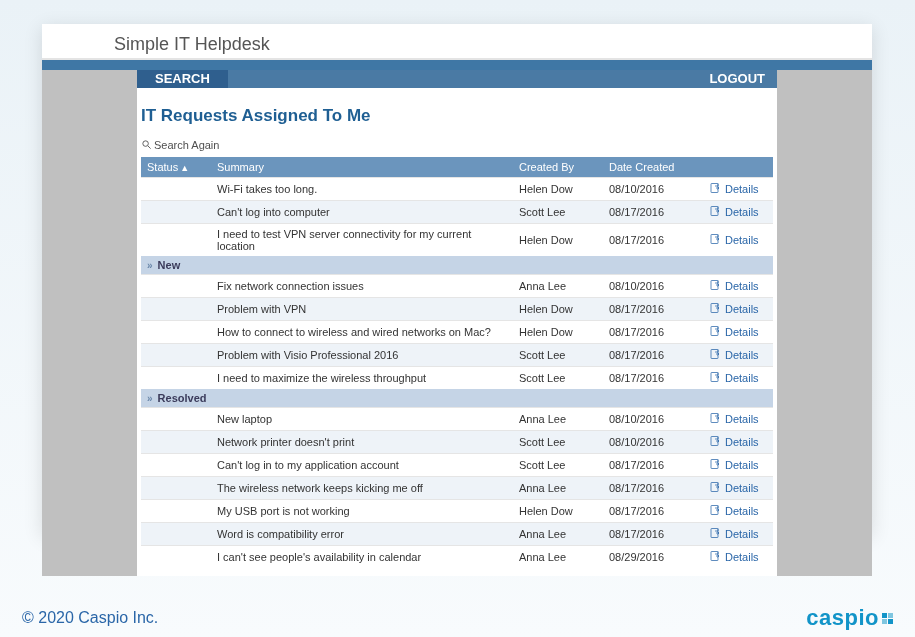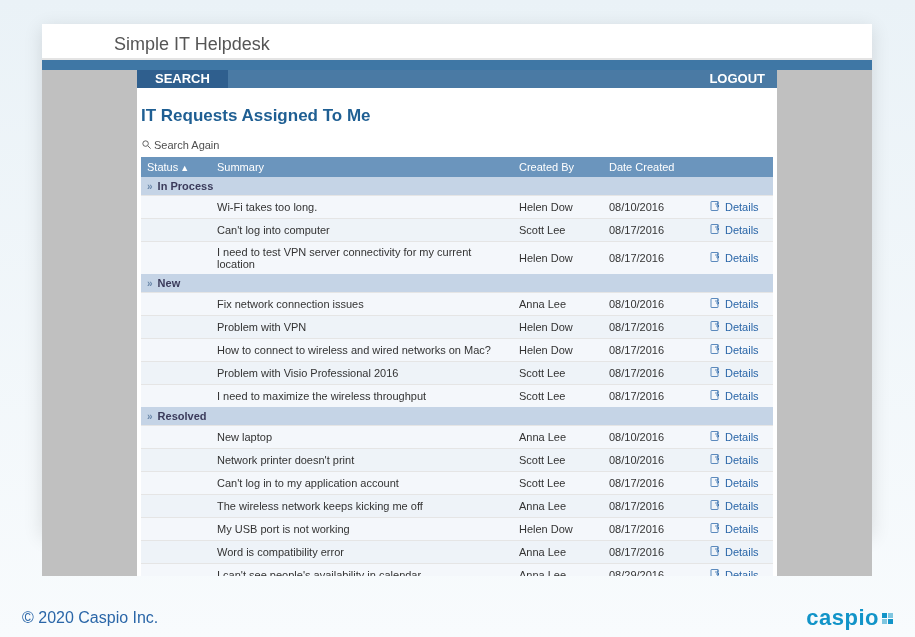--- a/index.html
+++ b/index.html
@@ -149,23 +149,20 @@
           <thead>
             <tr>
               <th class="status-col"><span>Status</span><span class="sort-arrow">▲</span></th>
               <th class="summary-col">Summary</th>
               <th class="creator-col">Created By</th>
               <th class="date-col">Date Created</th>
               <th class="action-col"></th>
             </tr>
           </thead>
           <tbody id="tbody">
-              <tr class="group">
-                <td colspan="5"><span class="chevrons">»</span> In Process</td>
-              </tr>
               <tr class="row">
                 <td></td>
                 <td>Wi-Fi takes too long.</td>
                 <td>Helen Dow</td>
                 <td>08/10/2016</td>
                 <td class="action"><span class="details-link">
                     <span><svg viewBox="0 0 24 24">
                         <rect x="4" y="3" width="14" height="18" rx="1" stroke-width="1.5"></rect>
                         <polyline points="12,8 18,8 18,3" stroke-width="1.5"></polyline>
                         <path d="M14 12 L20 12 M17 9 L20 12 L17 15" stroke-width="1.5"></path>

